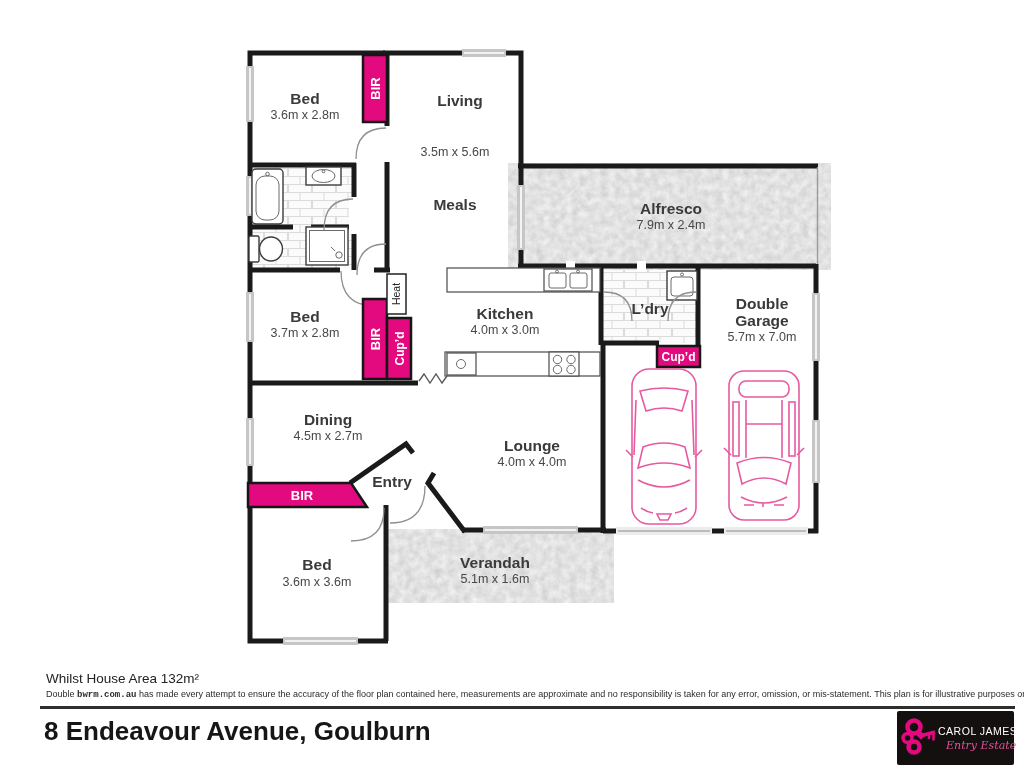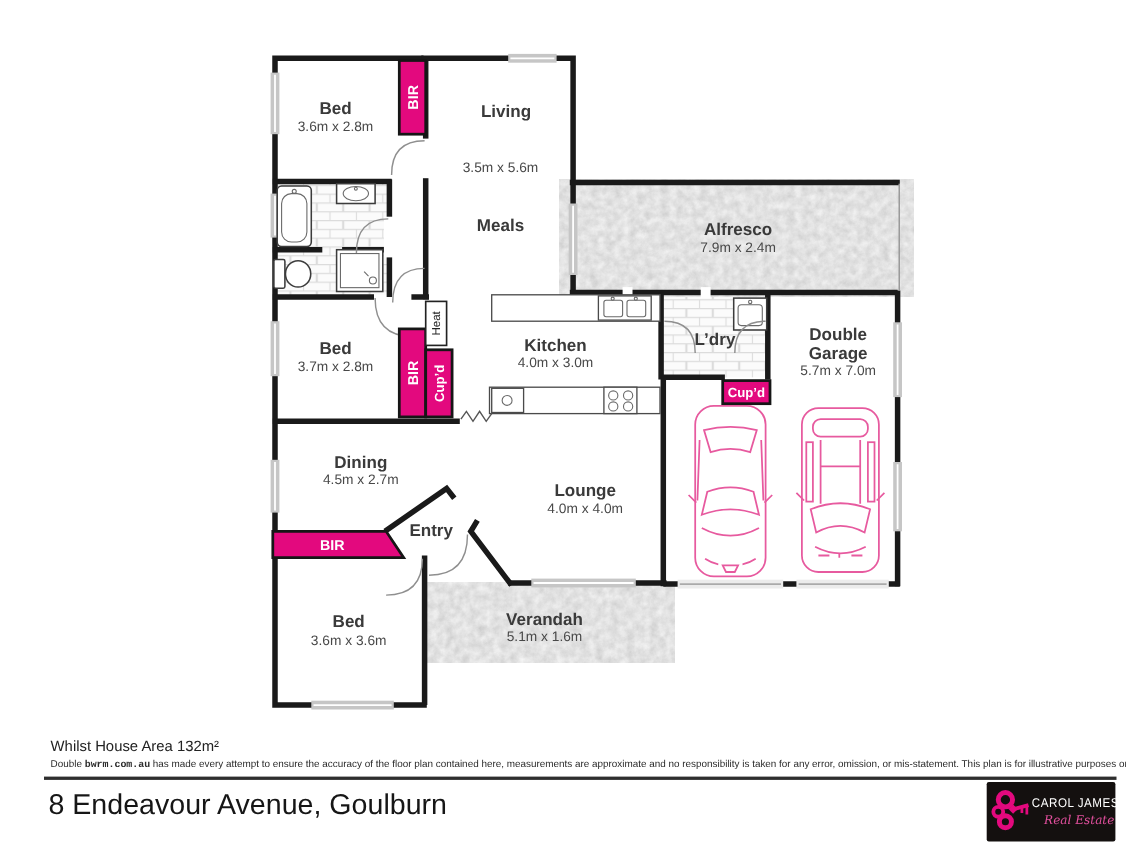--- a/index.html
+++ b/index.html
@@ -21,21 +21,21 @@
   .counter{stroke:#4a4a4a;stroke-width:1.2;fill:#ffffff;}
   .door{stroke:#8f8f8f;stroke-width:1.3;fill:none;}
   .pinkbox{fill:#e3097e;stroke:#161616;stroke-width:2.5;}
   .car{stroke:#e75a9f;stroke-width:1.6;fill:none;}
 
   
   .area-note{position:absolute;left:46px;top:671px;font-size:13.5px;color:#222;}
   .disclaimer{position:absolute;left:46px;top:689px;font-size:9px;color:#2b2b2b;white-space:nowrap;}
   .disclaimer b{font-weight:700;font-family:Liberation Mono, monospace;}
   .divider{position:absolute;left:40px;top:706px;width:975px;height:2.5px;background:#2e2e2e;}
-  .address{position:absolute;left:44px;top:716px;font-size:26px;font-weight:400;color:#161616;}
+  .address{position:absolute;left:44px;top:716px;font-size:26px;font-weight:700;color:#161616;}
   .logo{position:absolute;left:897px;top:711px;width:117px;height:54px;background:#14100f;
         border-radius:2px;display:flex;align-items:center;justify-content:flex-start;}
   .logo-key{margin-left:4px;flex:0 0 auto;}
   .logo-text{display:flex;flex-direction:column;align-items:center;margin-left:1px;}
   .logo-brand{color:#ffffff;font-size:11.5px;font-weight:400;letter-spacing:.5px;white-space:nowrap;
               transform:scaleX(.92);transform-origin:left center;}
   .logo-tagline{color:#e3509e;font-family:"DejaVu Serif",serif;font-style:italic;font-size:11px;
                 margin-top:2px;white-space:nowrap;}
 </style>
 </head>
@@ -288,17 +288,17 @@
         <circle cx="13" cy="11" r="6.5" stroke-width="4.5"></circle>
         <circle cx="6.5" cy="22" r="4.5" stroke-width="3.5"></circle>
         <circle cx="13" cy="31" r="5.5" stroke-width="4.5"></circle>
         <path d="M19,20 L34,16" stroke-width="3.5"></path>
         <path d="M28,17 v6 M32.5,16.5 v8" stroke-width="2.5"></path>
       </g>
       <rect x="17" y="16.5" width="6" height="6" transform="rotate(45 20 19.5)" fill="#e3097e"></rect>
     </svg>
     <div class="logo-text">
       <span class="logo-brand">CAROL JAMES</span>
-      <span class="logo-tagline">Real Estate</span>
+      <span class="logo-tagline">Entry Estate</span>
     </div>
   </div>
 
 </div>
 
 </body></html>

